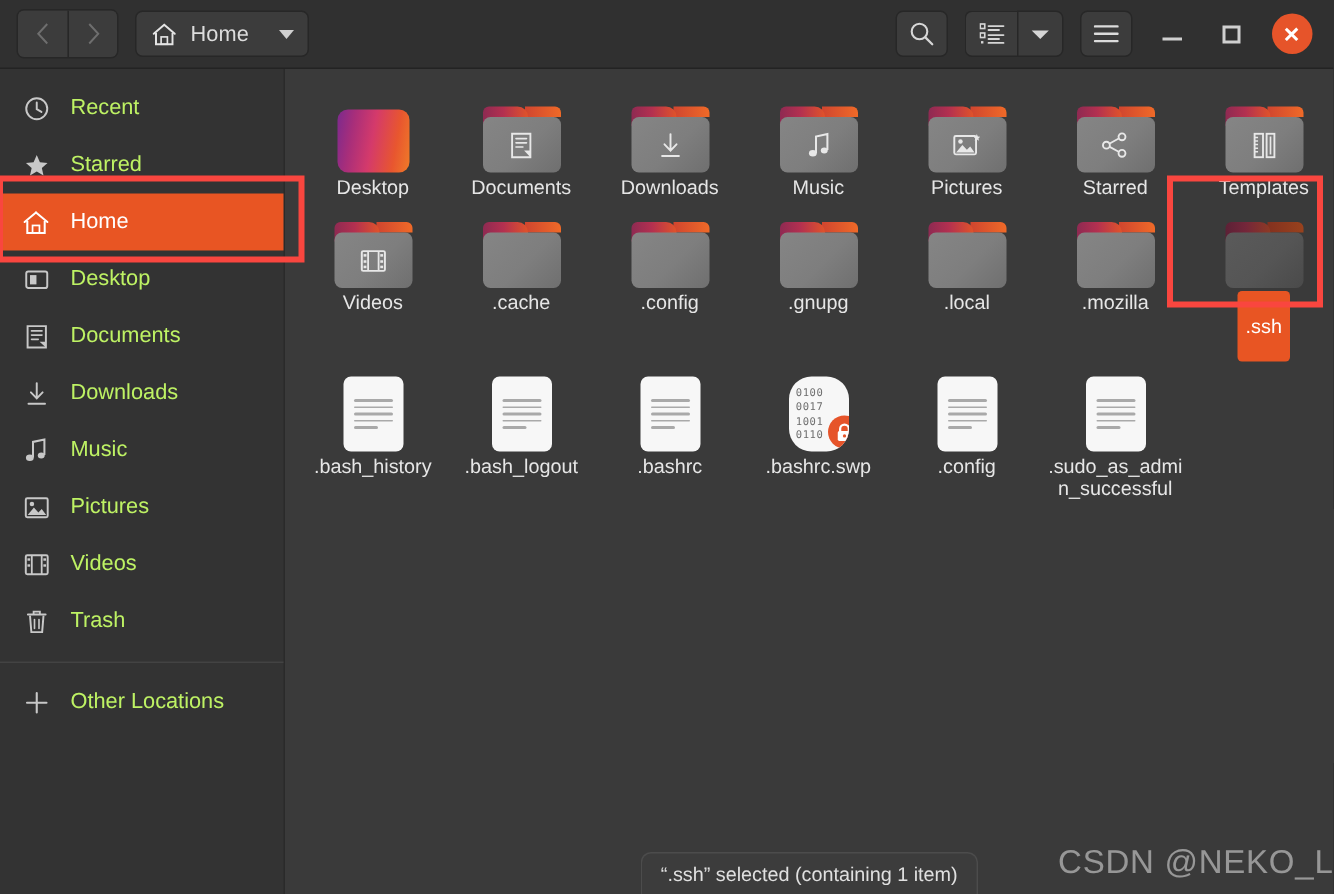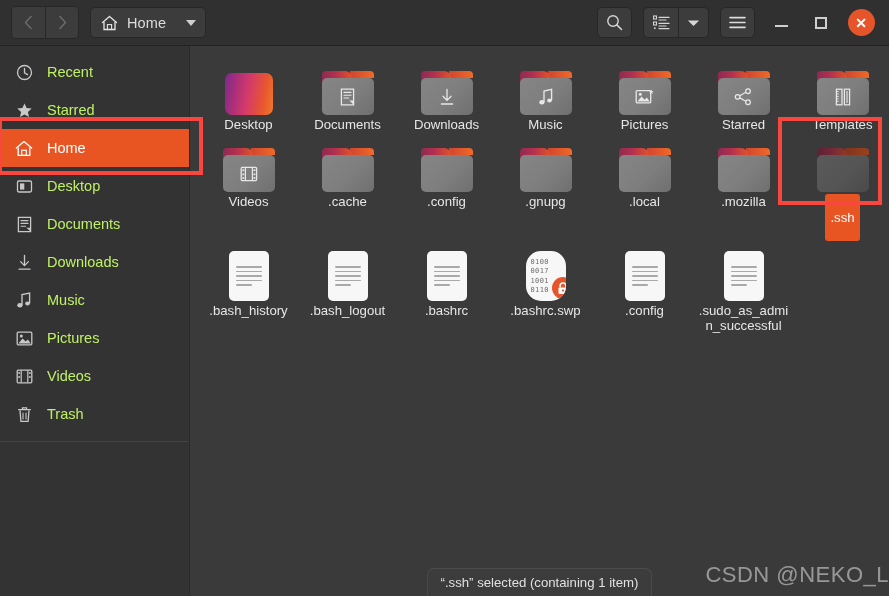--- a/index.html
+++ b/index.html
@@ -470,20 +470,28 @@
             <path d="M5.4 3.4 V1.8 H9.6 V3.4" fill="none" stroke="currentColor" stroke-width="1.2"></path>
             <path d="M3 4.4 L3.9 15.4 H11.1 L12 4.4" fill="none" stroke="currentColor" stroke-width="1.3"></path>
             <path d="M6 7 V13 M9 7 V13" stroke="currentColor" stroke-width="1.1" stroke-linecap="round"></path>
           </svg>
         </span>
         <span>Trash</span>
       </div>
 
       <div class="sb-sep"></div>
 
+      <div class="sbitem">
+        <span class="ic">
+          <svg width="17" height="17" viewBox="0 0 17 17">
+            <path d="M8.5 2 V15 M2 8.5 H15" stroke="currentColor" stroke-width="1.4" stroke-linecap="round"></path>
+          </svg>
+        </span>
+        <span>Other Locations</span>
+      </div>
     </div>
 
     <div class="main">
       <div class="grid">
 
         <div class="cell">
           <div class="thumb">
             <div class="wall"></div>
           </div>
           <div class="cap">Desktop</div>

